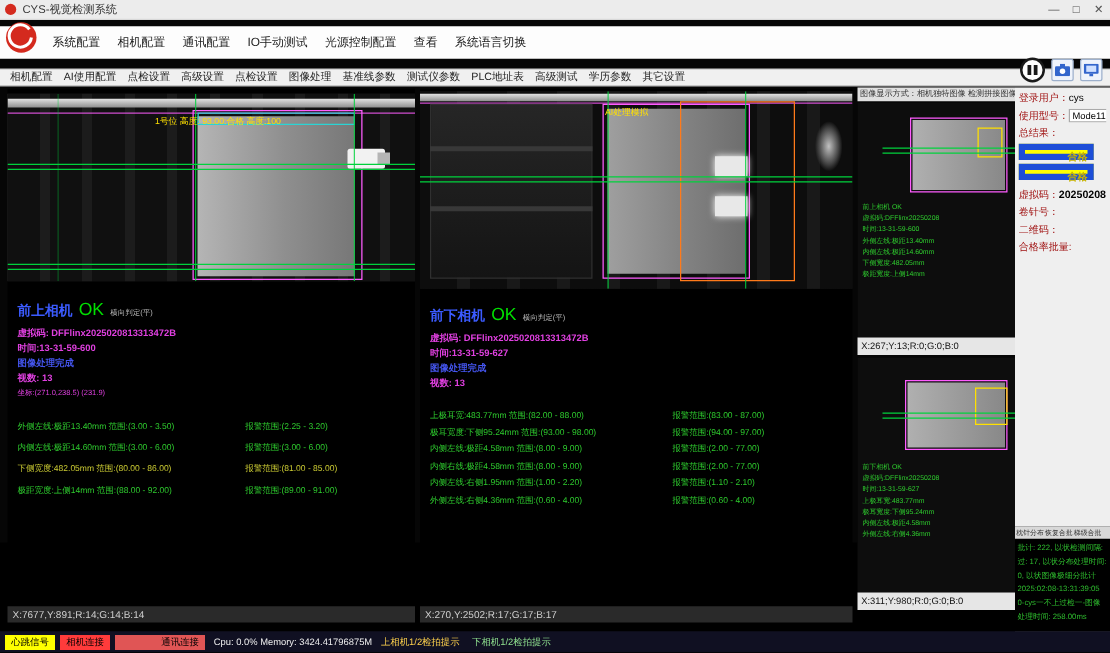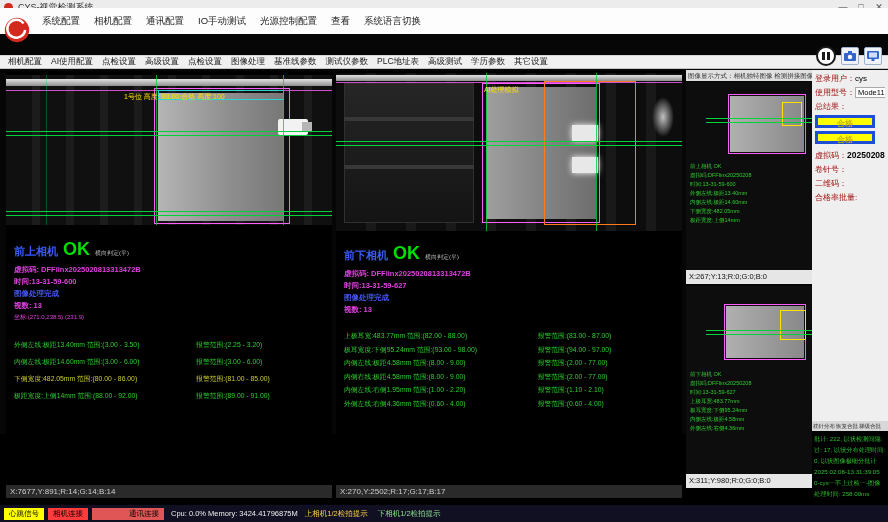--- a/index.html
+++ b/index.html
@@ -7,21 +7,21 @@
     font-family:"Liberation Sans","DejaVu Sans",sans-serif;}
   #root{position:relative;width:888px;height:434px;background:#060606;}
 
   
   #titlebar{position:absolute;left:0;top:0;width:888px;height:16px;background:#ececec;
     border-bottom:1px solid #d8d8d8;display:flex;align-items:center;font-size:9px;color:#333;}
   #titlebar .t-icon{width:9px;height:9px;border-radius:50%;background:#d42a1e;margin:0 5px 0 4px;}
   #titlebar .t-text{flex:1;}
   .win-btn{width:18px;text-align:center;font-size:9px;color:#555;line-height:15px;cursor:default;}
 
-  #menubar{position:absolute;left:0;top:8px;width:888px;height:26px;background:#fdfdfd;}
+  #menubar{position:absolute;left:0;top:21px;width:888px;height:26px;background:#fdfdfd;}
   #menu-items{margin-left:42px;height:26px;display:flex;align-items:center;gap:14px;
     font-size:9.5px;color:#1a1a1a;}
   .menu-item{white-space:nowrap;}
   #logo{position:absolute;left:4px;top:17px;width:26px;height:26px;z-index:4;}
 
   #tabrow{position:absolute;left:0;top:42px;width:888px;height:13px;background:#fdfdfd;
     font-size:8.5px;color:#222;}
   #run-tab{position:absolute;left:10px;top:1px;}
 
   #toolbar{position:absolute;left:0;top:55px;width:888px;height:14px;background:#f0f0f0;
@@ -47,21 +47,21 @@
   .vline{position:absolute;top:0;bottom:0;width:1px;}
   .green{background:#00d23c;}
   .mag{background:#ff5cff;}
   .prod{position:absolute;}
   .outline{position:absolute;background:transparent;}
   .overlay-label{position:absolute;color:#ffe000;font-size:7px;white-space:nowrap;}
 
   .text-area{position:absolute;left:8px;right:4px;}
   .res-line{margin-bottom:5px;}
   .res-title{font-size:11px;font-weight:bold;color:#3b5bff;}
-  .res-ok{font-size:18px;font-weight:bold;color:#00e000;margin-left:5px;}
+  .res-ok{font-size:14px;font-weight:normal;color:#00e000;margin-left:5px;}
   .res-note{font-size:6px;color:#bbb;margin-left:5px;}
   .info-line{font-size:7.5px;font-weight:bold;color:#e040e0;margin:2px 0;white-space:nowrap;}
   .info-line.blue{color:#4455ee;}
   .info-line.tiny{font-size:6px;font-weight:normal;}
   .rows{margin-top:14px;}
   .m-row{display:flex;font-size:6.8px;line-height:13.5px;white-space:nowrap;}
   .rows.wide .m-row{line-height:17px;}
   .m-left{flex:0 0 58%;overflow:hidden;}
   .m-right{flex:1;overflow:hidden;}
 
@@ -75,22 +75,22 @@
   .s-lines{position:absolute;left:4px;font-size:5.5px;color:#2ecc2e;line-height:9px;white-space:nowrap;}
 
   
   #sidebar{position:absolute;left:812px;top:70px;width:76px;height:435px;background:#efefef;
     padding:3px 3px;font-size:8px;color:#111;}
   .sb-row{margin-bottom:3px;white-space:nowrap;overflow:hidden;}
   .sb-label{color:#a01212;text-align:right;}
   .sb-val{color:#000;margin-top:11px;}
   .sb-val.bold{font-weight:bold;font-size:8.5px;}
   .sb-box{border:1px solid #aaa;background:#fff;padding:0 2px;font-size:7.5px;}
-  .result-box{width:60px;height:13px;background:#ffff00;border:3px solid #1d4ed8;margin:3px 0;
-    text-align:center;font-size:8px;font-weight:bold;color:#c8b400;line-height:12px;}
+  .result-box{width:60px;height:13px;background:#ffff00;border:5px solid #1d4ed8;margin:3px 0;
+    text-align:right;font-size:8px;font-weight:bold;color:#c8b400;line-height:12px;}
   #stats{position:absolute;left:0;bottom:0;width:76px;height:84px;background:#000;}
   #stats-tabs{display:flex;gap:1px;background:#d8d8d8;height:10px;font-size:5.5px;color:#333;
     align-items:center;padding:0 1px;}
   #stats-lines{padding:2px 2px;font-size:6.2px;color:#2ebd2e;line-height:11px;}
   #stats-lines div{white-space:nowrap;overflow:hidden;}
 
   
   #statusbar{position:absolute;left:0;top:505px;width:888px;height:17px;background:#101022;
     display:flex;align-items:center;gap:7px;padding-left:4px;font-size:7.5px;color:#eee;}
   .chip{padding:1px 5px;font-size:7.5px;color:#000;}

